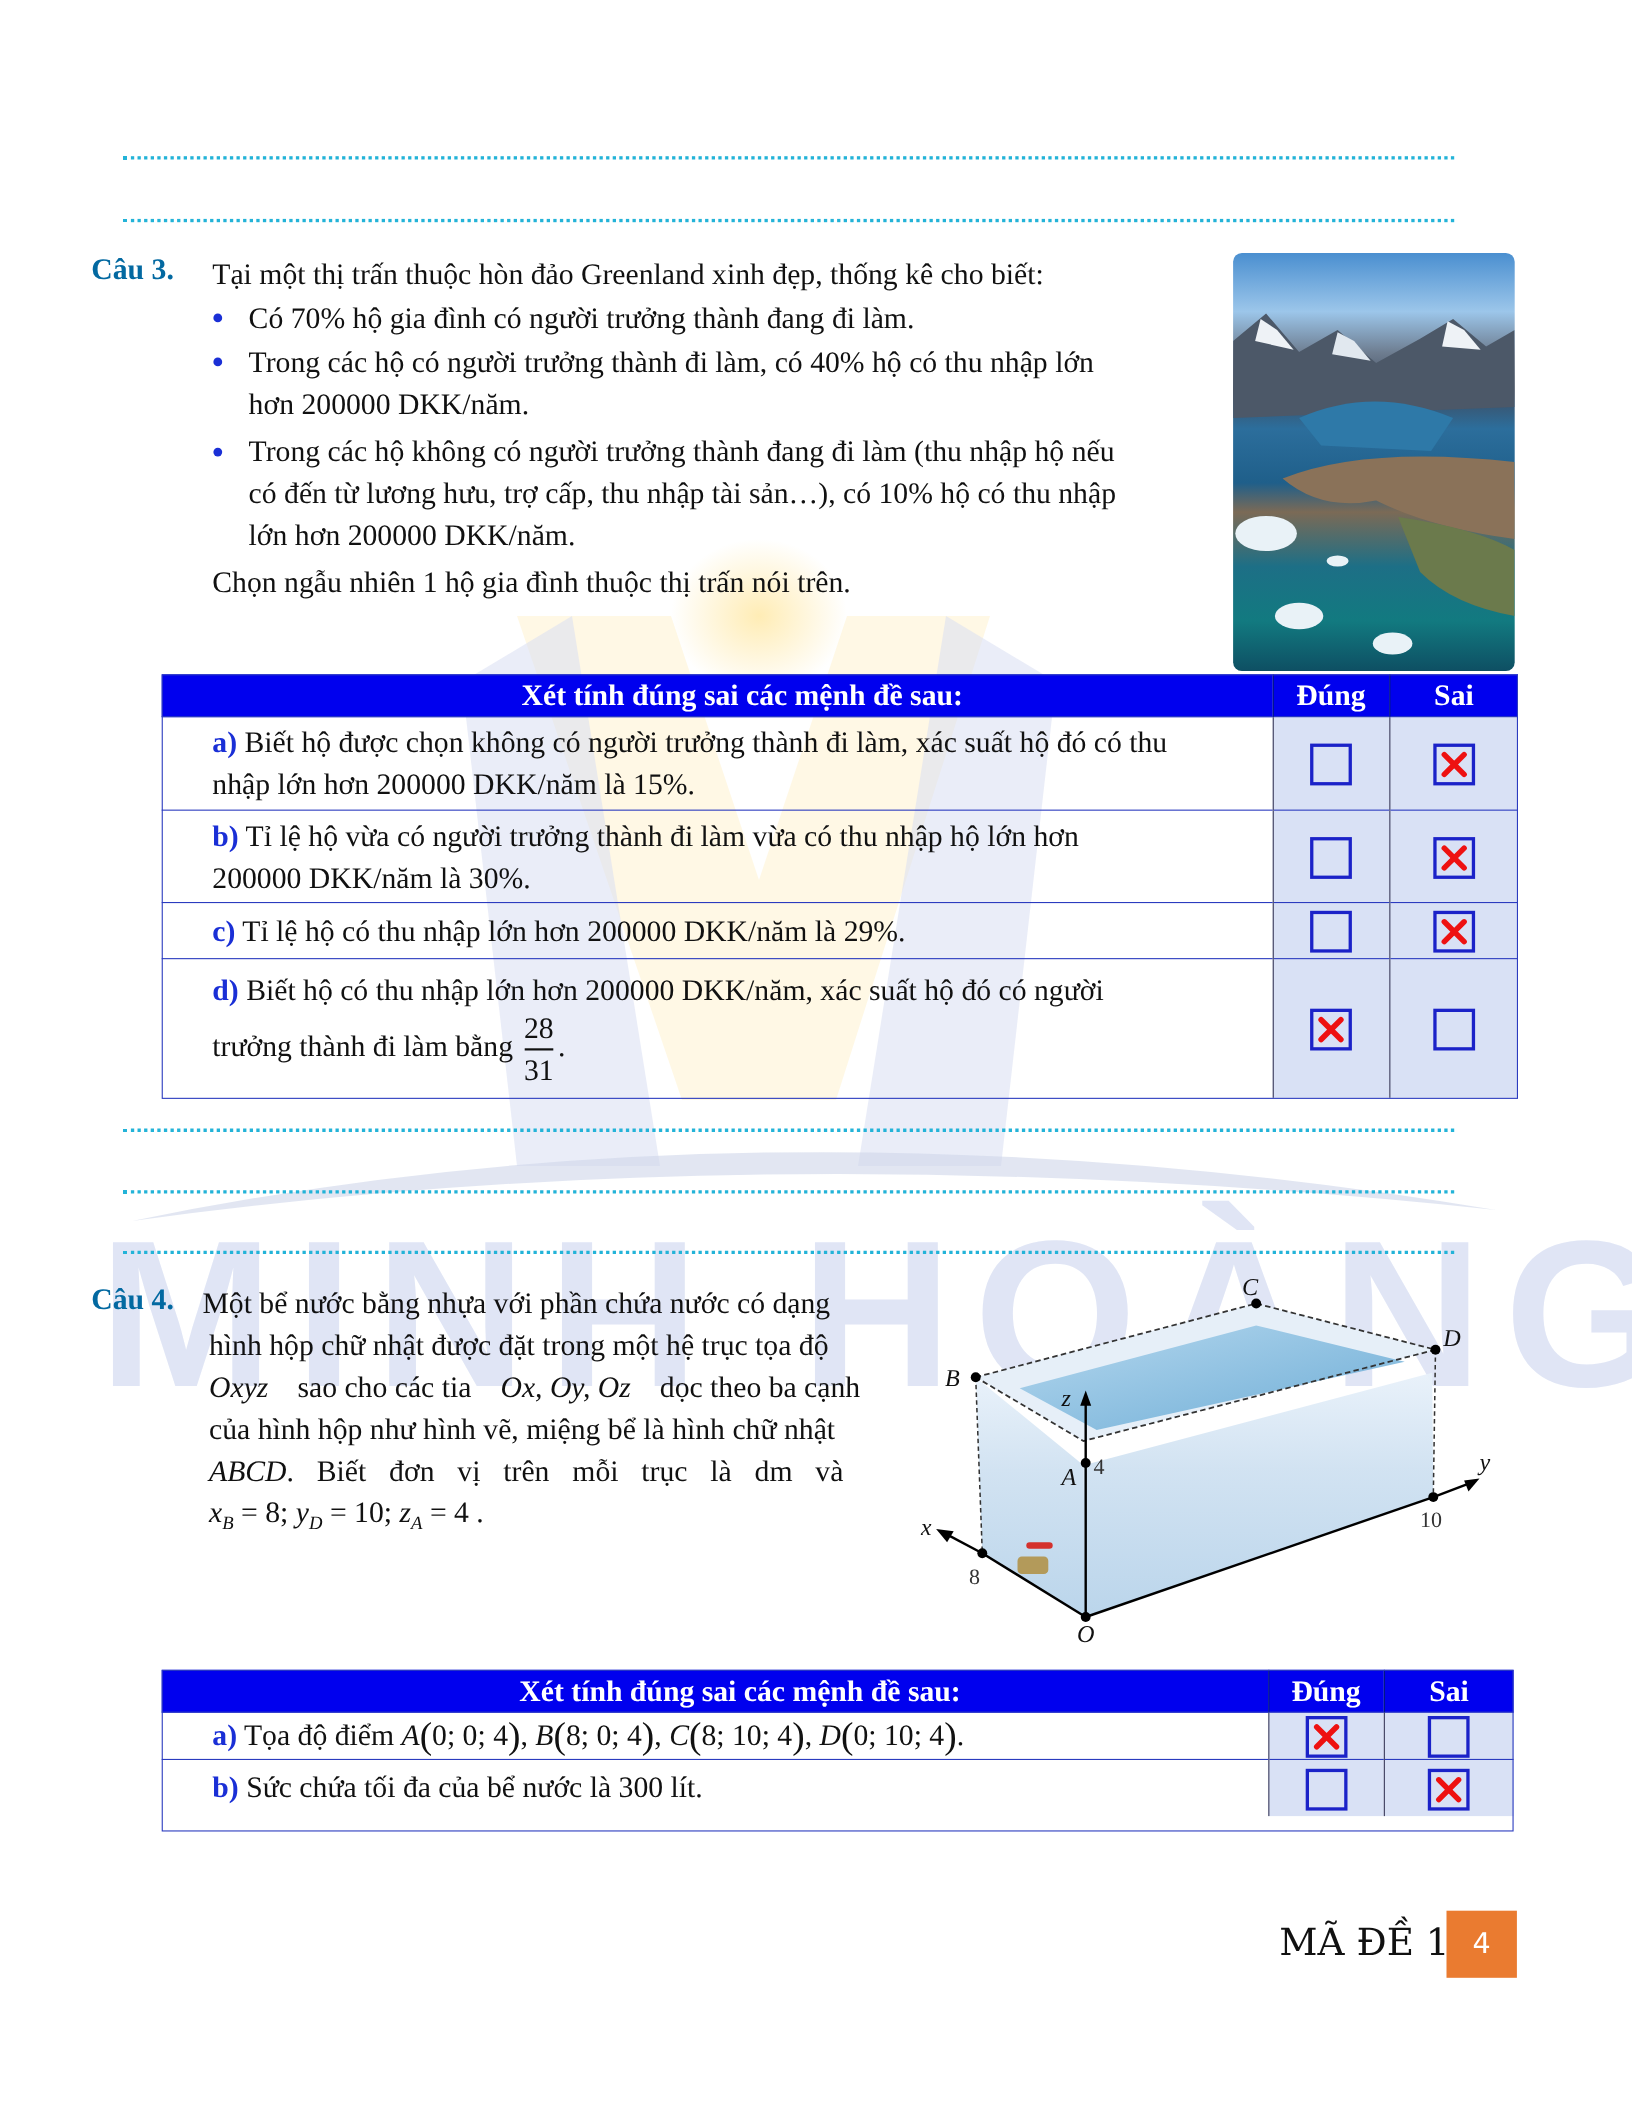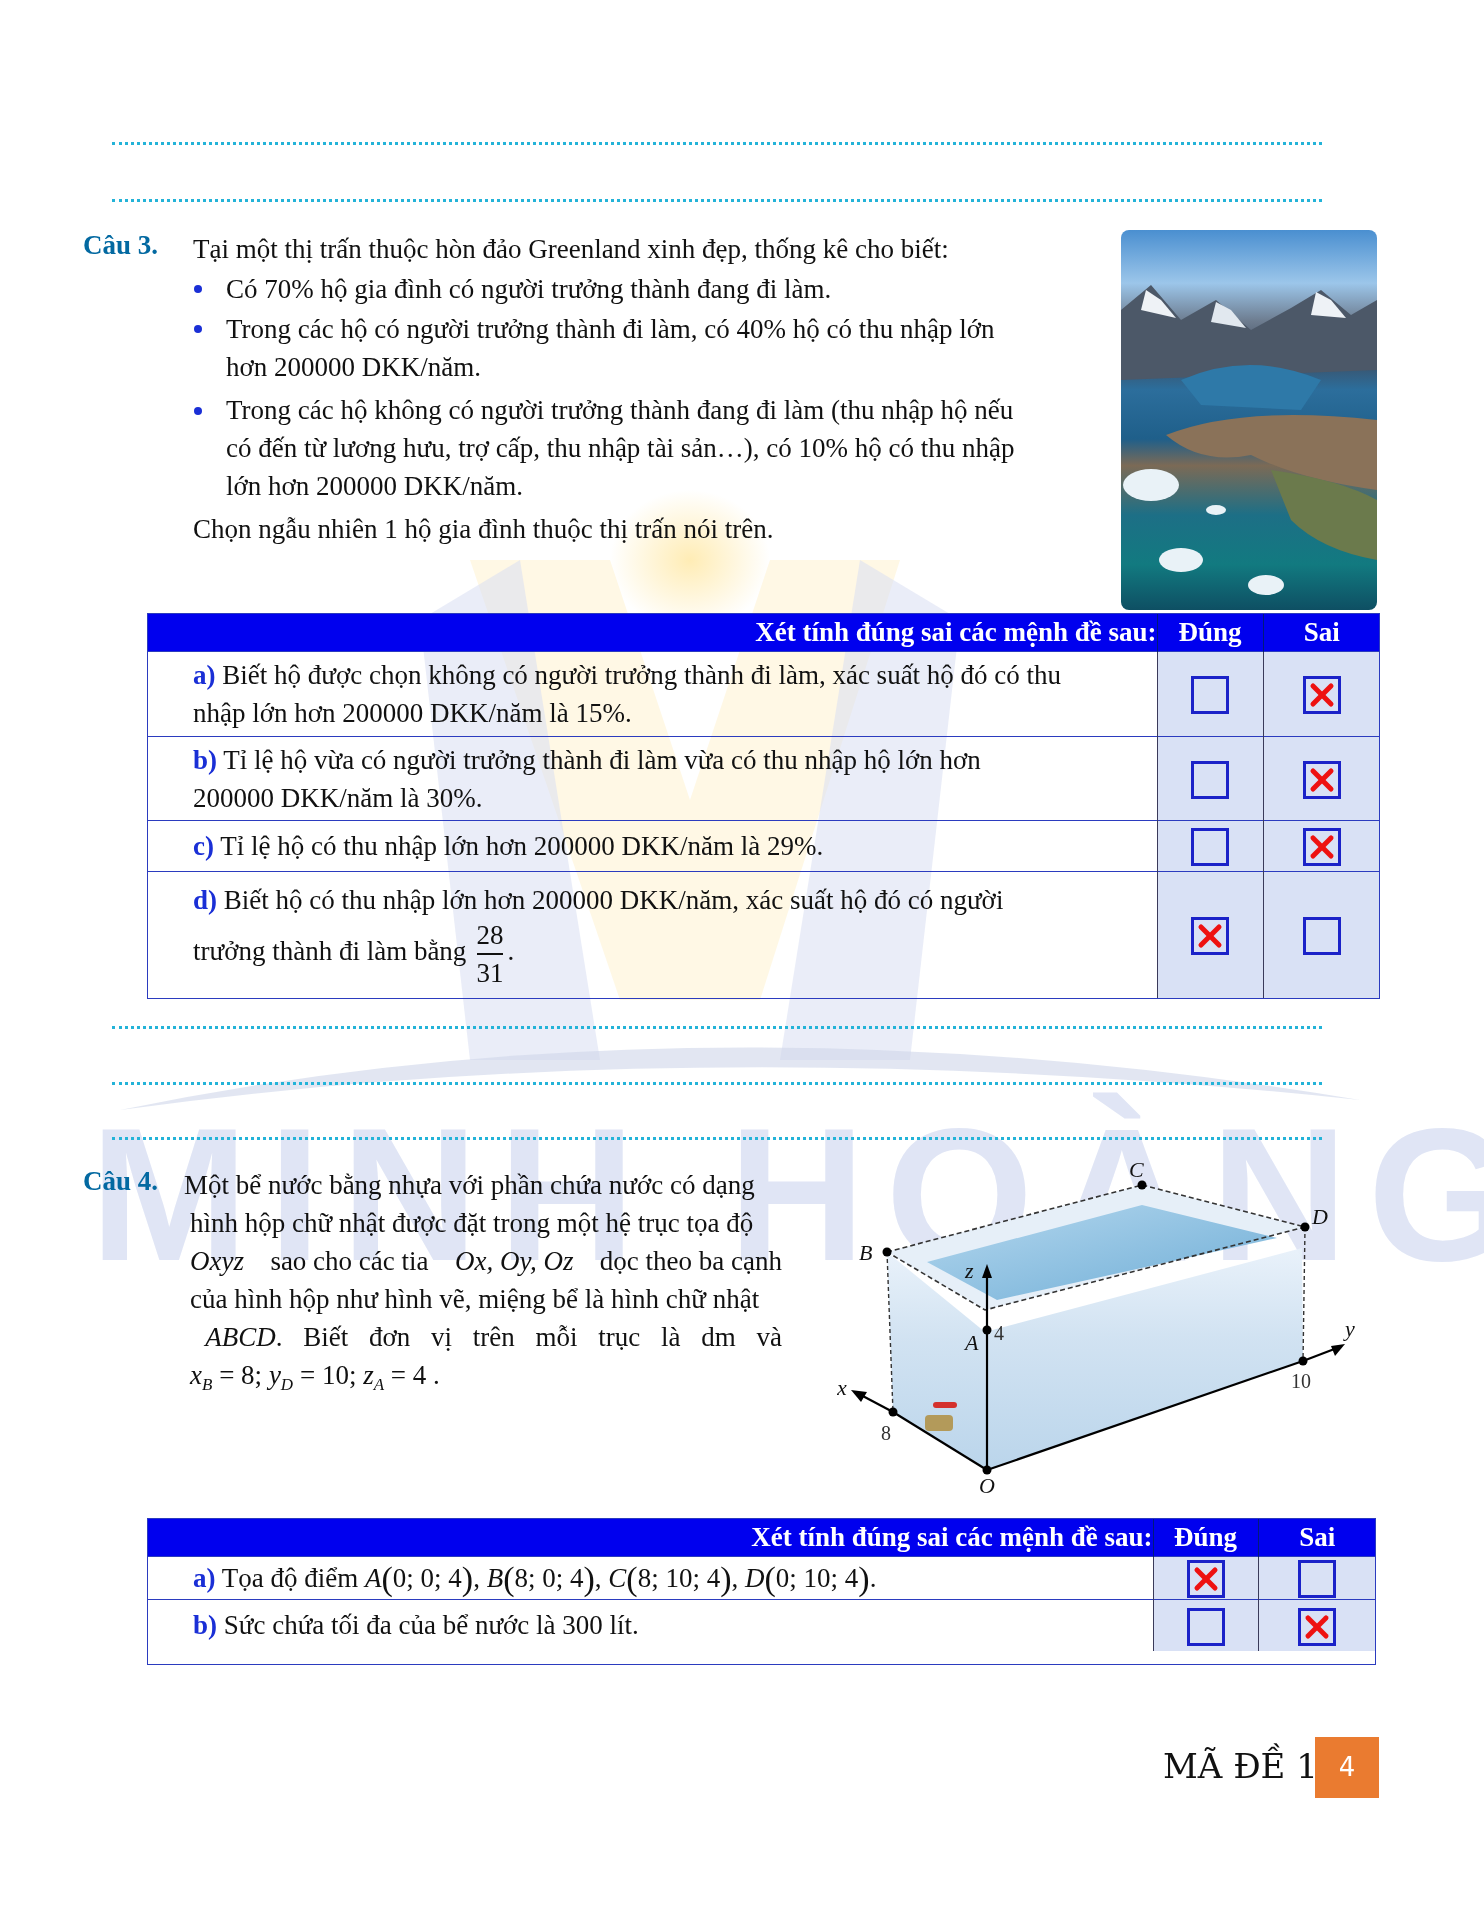--- a/index.html
+++ b/index.html
@@ -13,34 +13,34 @@
   
   .wm { position: absolute; pointer-events: none; }
   .dotline {
     position: absolute; left: 112px; width: 1210px; height: 0;
     border-top: 3px dotted #23b3d8;
   }
   .qlabel {
     position: absolute; left: 83px; font-weight: bold; color: #0369a1;
     font-size: 27px;
   }
-  .txt { position: absolute; font-size: 27px; line-height: 38px; white-space: nowrap; text-align: right; }
+  .txt { position: absolute; font-size: 27px; line-height: 38px; white-space: nowrap; }
   .bullet-dot {
     position: absolute; width: 8px; height: 8px; border-radius: 50%; background: #1a2fd6;
   }
   
   .tf {
     position: absolute; border-collapse: collapse; table-layout: fixed;
   }
   .tf th {
     background: #0000ee; color: #fff; font-weight: bold; font-size: 27px;
     height: 38px; padding: 0; text-align: center;
     border-left: 1px solid #001a7a;
   }
-  .tf th.stmt { text-align: right; padding-left: 46px; border-left: none; }
+  .tf th.stmt { text-align: center; padding-left: 46px; border-left: none; }
   .tf td {
     font-size: 27px; line-height: 38px; padding: 0 0 0 46px; vertical-align: middle;
     border-top: 1.5px solid #2b3bbf;
   }
   .tf td.chk {
     background: rgba(214,222,244,0.92); padding: 0; text-align: center;
     border-left: 1.5px solid #3a3a5a;
   }
   .tf tr.r td { border-top: 1.5px solid #2b3bbf; }
   .tbl-frame { position: absolute; border: 1.5px solid #2b3bbf; box-sizing: border-box; pointer-events: none; }

